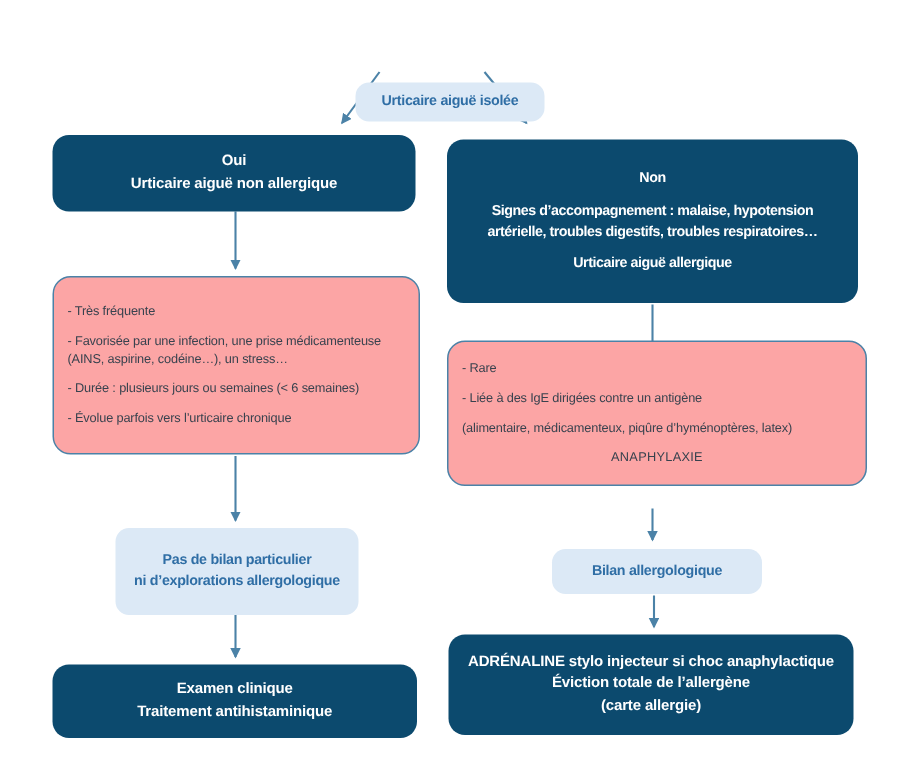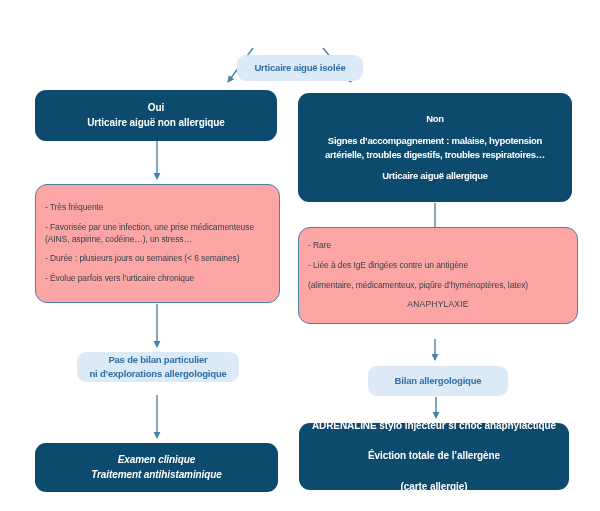--- a/index.html
+++ b/index.html
@@ -66,26 +66,26 @@
     <p style="margin:0;">Urticaire aiguë non allergique</p>
   </div>
 
   <div class="node white-box" style="left:35px; top:184px; width:245px; height:119px;">
     <p>- Très fréquente</p>
     <p>- Favorisée par une infection, une prise médicamenteuse (AINS, aspirine, codéine…), un stress…</p>
     <p>- Durée : plusieurs jours ou semaines (&lt; 6 semaines)</p>
     <p>- Évolue parfois vers l’urticaire chronique</p>
   </div>
 
-  <div class="node pill" style="left:77px; top:352px; width:162px; height:30px;">
+  <div class="node pill" style="left:77px; top:352px; width:162px; height:58px;">
     <p>Pas de bilan particulier</p>
     <p>ni d’explorations allergologique</p>
   </div>
 
-  <div class="node dark" style="left:35px; top:443px; width:243px; height:49px;font-style:italic;">
+  <div class="node dark" style="left:35px; top:443px; width:243px; height:49px;">
     <p style="margin:0;">Examen clinique</p>
     <p style="margin:0;">Traitement antihistaminique</p>
   </div>
 
   <div class="node dark dark-wide" style="left:298px; top:93px; width:274px; height:109px;">
     <p>Non</p>
     <p>Signes d’accompagnement : malaise, hypotension artérielle, troubles digestifs, troubles respiratoires…</p>
     <p>Urticaire aiguë allergique</p>
   </div>
 
@@ -95,17 +95,17 @@
     <p>(alimentaire, médicamenteux, piqûre d’hyménoptères, latex)</p>
     <p class="emphasis">ANAPHYLAXIE</p>
   </div>
 
   <div class="node pill" style="left:368px; top:366px; width:140px; height:30px;">
     <p>Bilan allergologique</p>
   </div>
 
   <div class="node dark" style="left:299px; top:423px; width:270px; height:67px; padding:4px 4px;">
     <p style="margin:0;">ADRÉNALINE stylo injecteur si choc anaphylactique</p>
-    <p style="margin:16px;">Éviction totale de l’allergène</p>
+    <p style="margin:0;">Éviction totale de l’allergène</p>
     <p style="margin:0;">(carte allergie)</p>
   </div>
 
 </div>
 
 </body></html>

